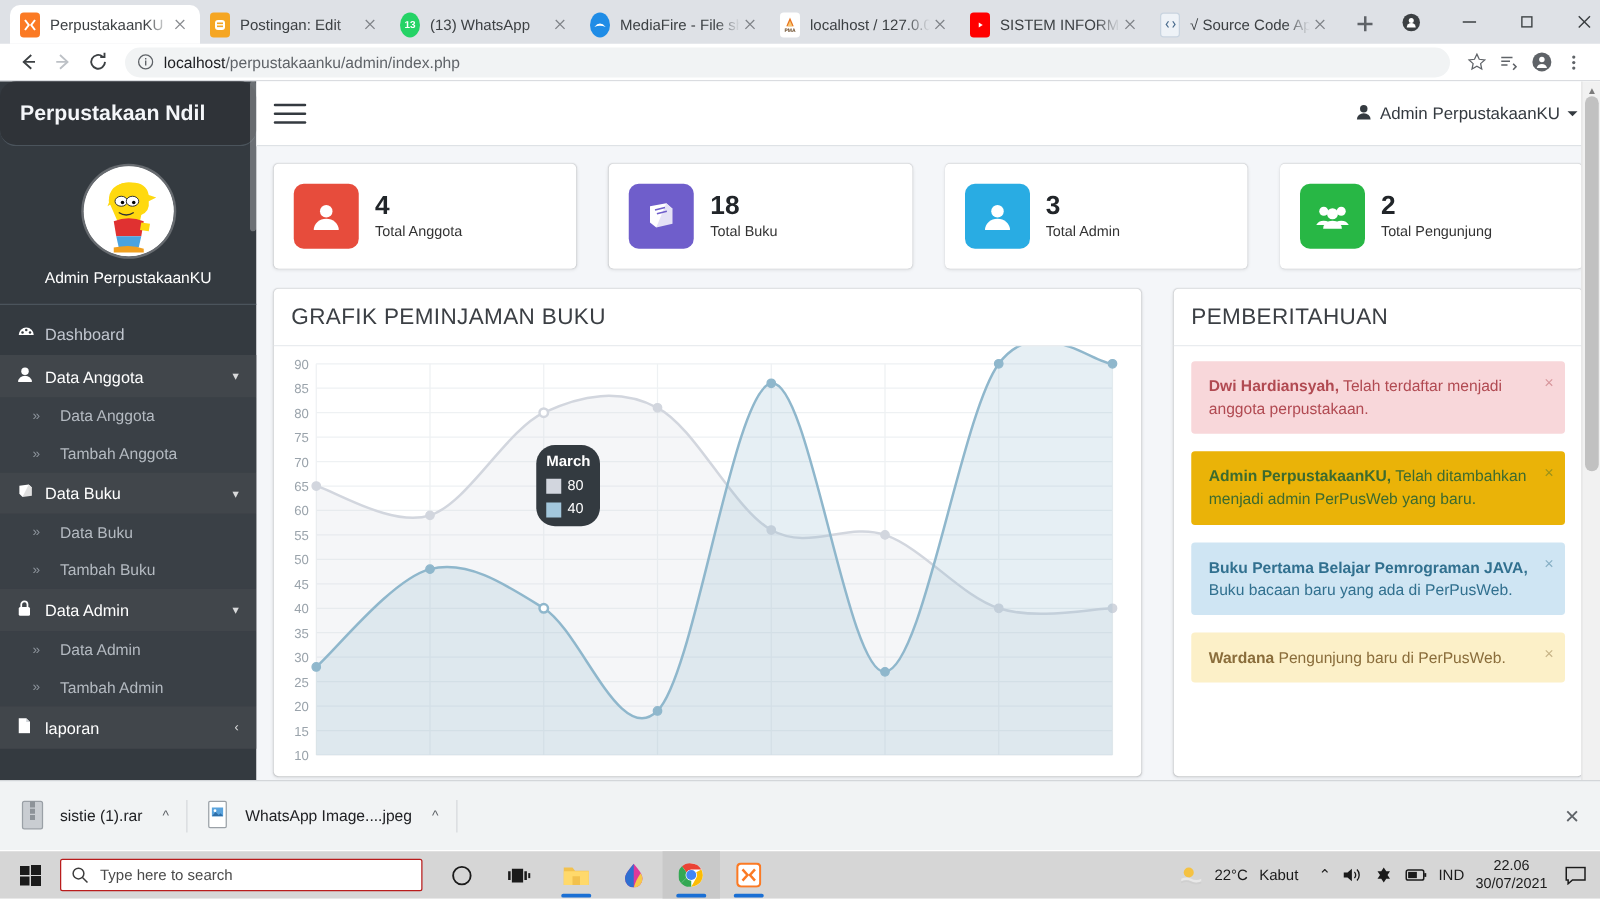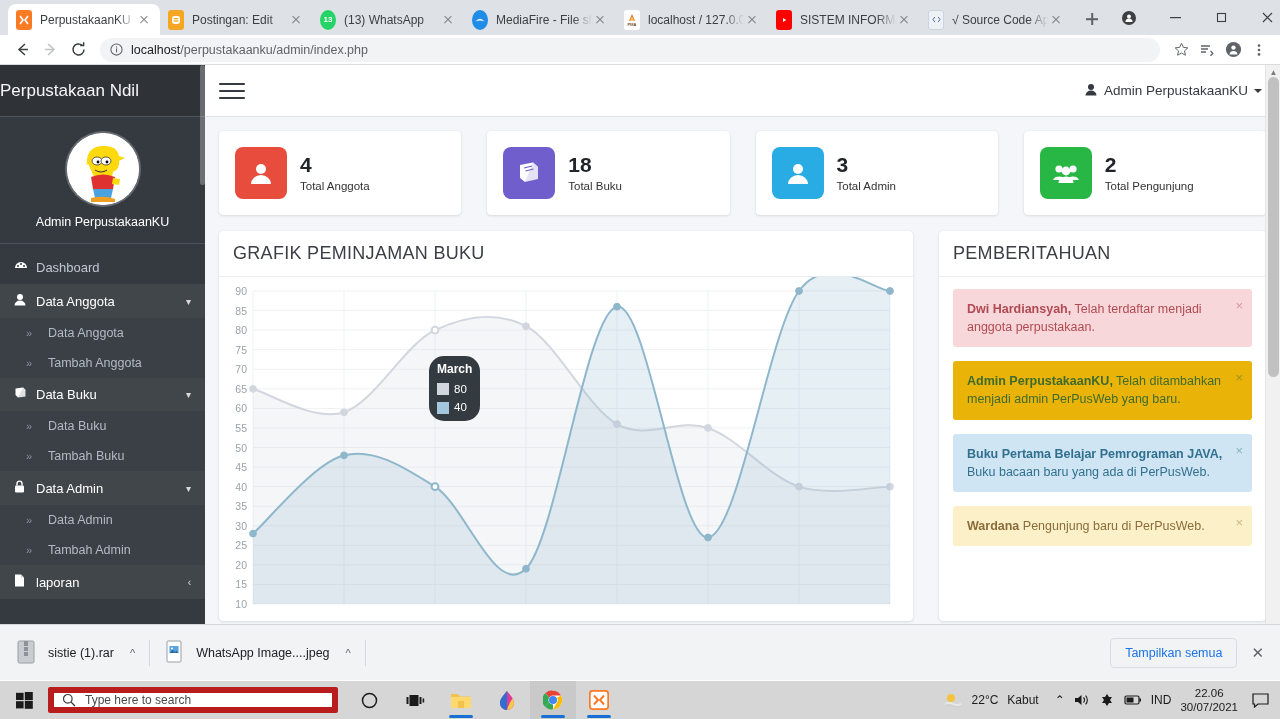--- a/index.html
+++ b/index.html
@@ -67,22 +67,23 @@
   .omnibox .url-light { color: #5f6368; }
   .tb-icon { width: 26px; height: 26px; display: flex; align-items: center; justify-content: center; color: #5f6368; }
 
   
   .viewport { position: relative; height: 589px; width: 1280px; overflow: hidden; background: #f4f6f9; }
 
   
   .sidebar { position: absolute; left: 0; top: 0; width: 205px; height: 589px; background: #343a40; color: #c2c7d0; }
   .brand {
     height: 52px; background: #2f3338; display: flex; align-items: center;
-    font-size: 17px; color: #f4f6f9; font-weight: 400;
+    padding-left: 16px; font-size: 17px; color: #f4f6f9; font-weight: 700;
     border-bottom: 1px solid #4b545c;
+    border-radius: 13px;
   }
   .user-panel { padding: 16px 10px 14px; text-align: center; border-bottom: 1px solid #4b545c; }
   .avatar {
     width: 72px; height: 72px; border-radius: 50%; margin: 0 auto 10px;
     background: #fff; position: relative; overflow: hidden;
     box-shadow: 0 0 0 2px rgba(255,255,255,.25);
   }
   .avatar svg { display: block; }
   .user-name { font-size: 12.5px; color: #fff; }
   .nav { padding-top: 6px; }
@@ -163,21 +164,21 @@
   }
   .dl-close { margin: 0 6px 0 14px; color: #5f6368; font-size: 15px; }
 
   
   .taskbar {
     position: absolute; left: 0; top: 681px; width: 1280px; height: 38px;
     background: #d6d6d6; display: flex; align-items: center;
   }
   .start { width: 48px; height: 38px; display: flex; align-items: center; justify-content: center; }
   .tb-search {
-    width: 290px; height: 26px; background: #fff; border: 6px solid #b91c1c; border-radius: 2px;
+    width: 290px; height: 26px; background: #fff; border: 1px solid #b91c1c; border-radius: 2px;
     display: flex; align-items: center; padding: 0 8px; font-size: 12px; color: #4a4a4a;
   }
   .tb-apps { display: flex; align-items: center; margin-left: 8px; }
   .tb-app { width: 46px; height: 38px; display: flex; align-items: center; justify-content: center; position: relative; }
   .tb-app.active { background: #c9c9c9; }
   .tb-app.running::after { content: ""; position: absolute; bottom: 1px; left: 11px; width: 24px; height: 3px; background: #1a6fd4; border-radius: 2px; }
   .tray { margin-left: auto; display: flex; align-items: center; padding-right: 11px; font-size: 12px; color: #1b1b1b; }
   .tray > * { margin-left: 9px; }
   .clock { text-align: center; line-height: 1.25; font-size: 11.5px; }
 
@@ -677,21 +678,20 @@
           <rect x="5.5" y="6" width="9" height="7" fill="#5aa3dd"></rect>
           <circle cx="8" cy="8.5" r="1.1" fill="#fff"></circle>
           <path d="M5.5 13 L8.5 9.5 L11 12 L12.5 10.5 L14.5 13Z" fill="#2e6ea8"></path>
         </svg>
     </span>
     <span>WhatsApp Image....jpeg</span>
     <span class="dl-chev">^</span>
   </div>
   <div class="dl-sep"></div>
   <div class="dl-right">
-    <button class="btn-showall">Tampilkan semua</button>
     <span class="dl-close">✕</span>
   </div>
 </div>
 
 <div class="taskbar">
   <div class="start">
     <svg width="17" height="17" viewBox="0 0 17 17">
         <rect x="0" y="0.8" width="7.6" height="7.2" fill="#1b1b1b"></rect>
         <rect x="8.8" y="0" width="8" height="8" fill="#1b1b1b"></rect>
         <rect x="0" y="9.2" width="7.6" height="7.2" fill="#1b1b1b"></rect>

